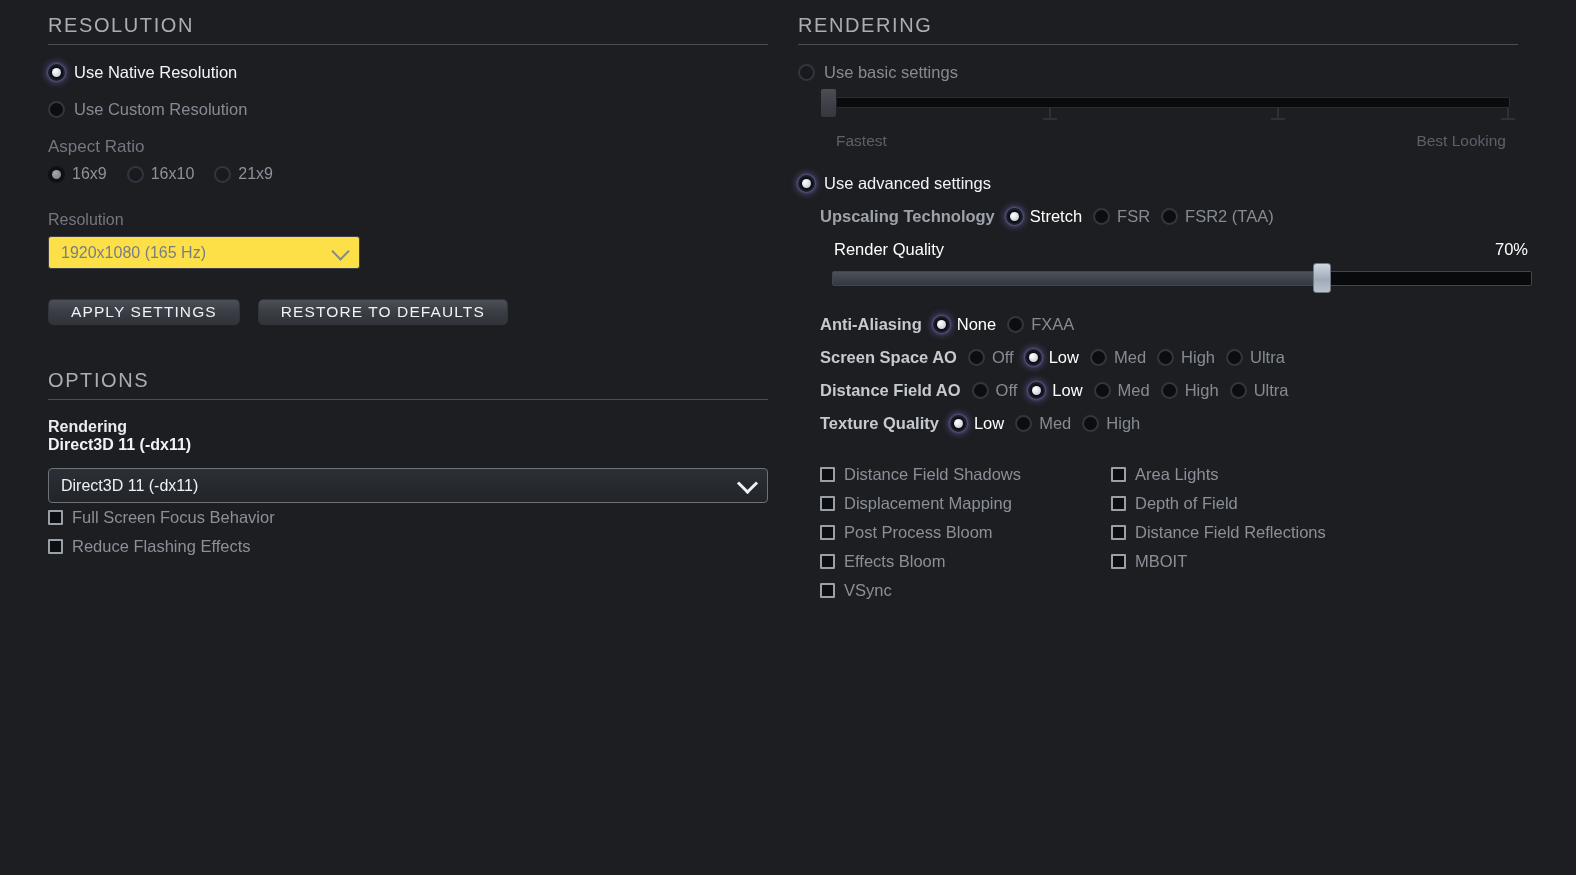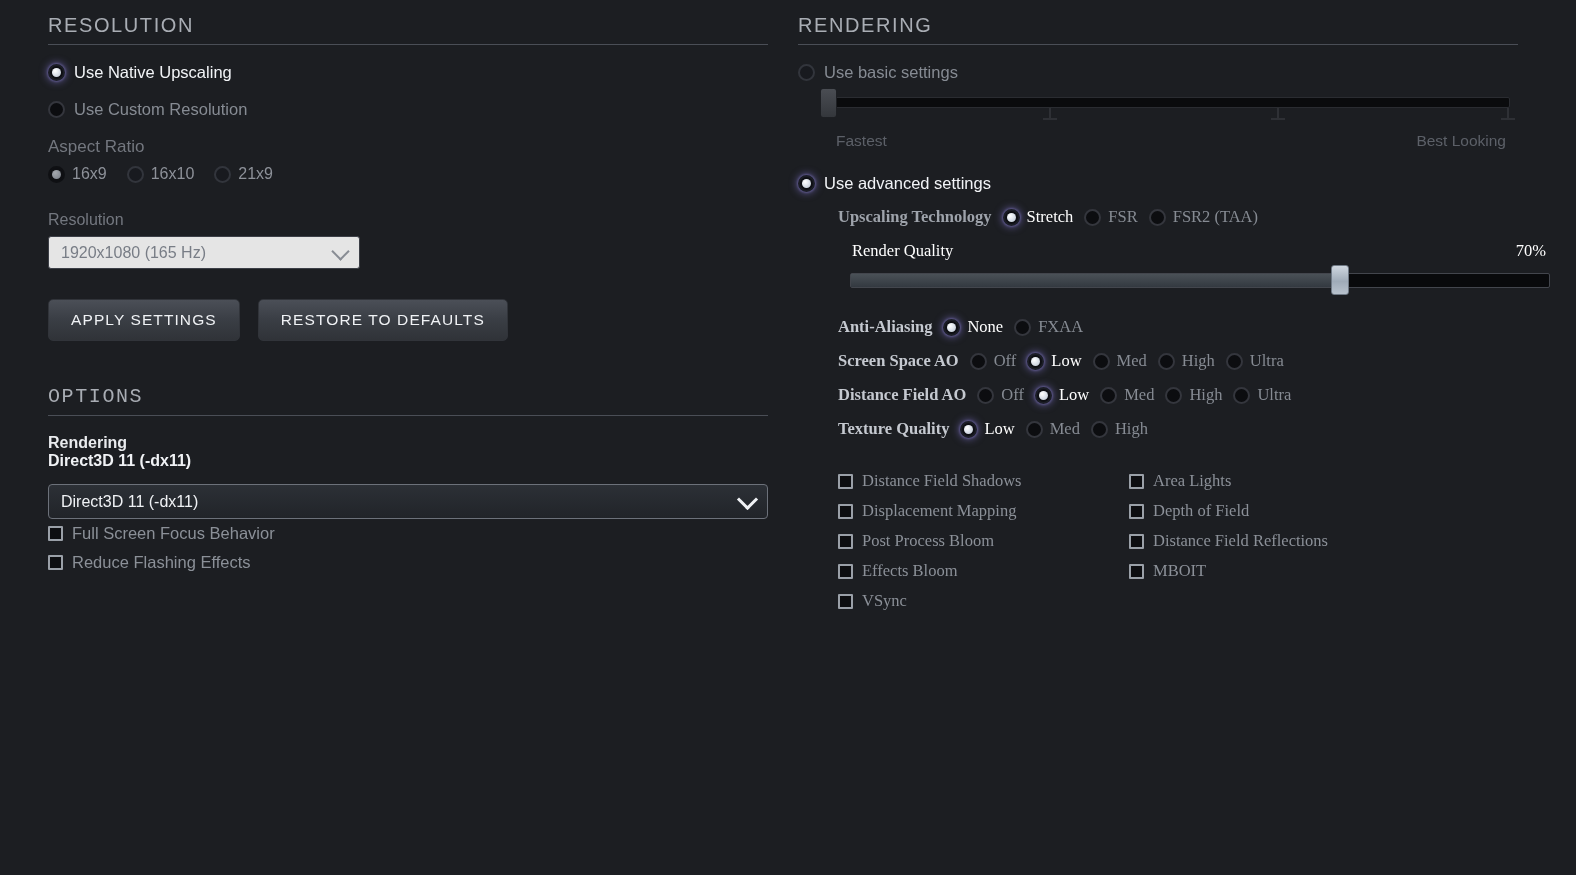--- a/index.html
+++ b/index.html
@@ -89,21 +89,21 @@
   .aspect-row { display: flex; align-items: center; gap: 20px; margin-bottom: 28px; }
   .aspect-row .lbl { color: #8d9199; font-size: 16px; }
 
   .field-row { display: flex; gap: 24px; margin-bottom: 30px; }
   .field { display: flex; flex-direction: column; }
   .field-label { color: #73777f; font-size: 16px; margin-bottom: 7px; }
 
   .select {
     position: relative;
     height: 33px;
-    background: #e5e5e5;
+    background: #fde047;
     border: 1px solid #3c3f47;
     border-radius: 3px;
     display: flex;
     align-items: center;
     padding: 0 34px 0 12px;
     color: #787d86;
     font-size: 16px;
     white-space: nowrap;
   }
   .select.active {
@@ -135,25 +135,25 @@
   .sel-d3d { width: 720px; }
 
   .btn-row { display: flex; gap: 18px; margin-bottom: 44px; }
   .btn {
     background: linear-gradient(180deg, #4b4f57 0%, #3a3e45 48%, #303338 100%);
     border: 1px solid #31343a;
     border-radius: 5px;
     color: #f0f2f5;
     font-size: 15.5px;
     letter-spacing: 1.1px;
-    padding: 11px 22px;
+    padding: 3px 22px;
     cursor: pointer;
   }
 
-  .opt-head { margin-top: 12px; font-family: Liberation Mono, monospace; }
+  .opt-head { margin-top: 12px; }
 
   .sub-title  { color: #e9ebee; font-size: 16px; font-weight: bold; }
   .sub-value  { color: #f0f2f5; font-size: 16px; font-weight: bold; margin-bottom: 14px; }
 
   
   .cb {
     width: 15px; height: 15px;
     border: 2px solid #9aa0a8;
     background: #0d0e11;
     border-radius: 1px;
@@ -232,21 +232,21 @@
   }
   .rq-handle {
     position: absolute; top: -4px;
     width: 18px; height: 30px;
     margin-left: -9px;
     background: linear-gradient(180deg, #cfd7e0 0%, #9fabb8 55%, #b8c2cd 100%);
     border: 1px solid #6f7985;
     border-radius: 3px;
   }
 
-  .adv-block { margin-left: 40px; font-family: Liberation Serif, serif; }
+  .adv-block { margin-left: 22px; }
 
   .qrow {
     display: flex;
     align-items: center;
     gap: 11px;
     margin-bottom: 14px;
   }
   .qrow-label {
     color: #c5c9d0;
     font-size: 16.5px;
@@ -262,21 +262,21 @@
 <div class="page">
 
   <div class="col-left">
 
     <div class="section-head">RESOLUTION</div>
     <div class="section-rule"></div>
 
     <div id="res-modes">
         <div class="radio-row res-opt">
           <span class="radio on"></span>
-          <span class="lbl-bright">Use Native Upscaling</span>
+          <span class="lbl-bright">Use Native Resolution</span>
         </div>
         <div class="radio-row res-opt">
           <span class="radio"></span>
           <span class="lbl-dim">Use Custom Resolution</span>
         </div>
       </div>
 
     <div class="group-label">Aspect Ratio</div>
     <div class="aspect-row" id="aspect-row">
         <div class="radio-opt">

